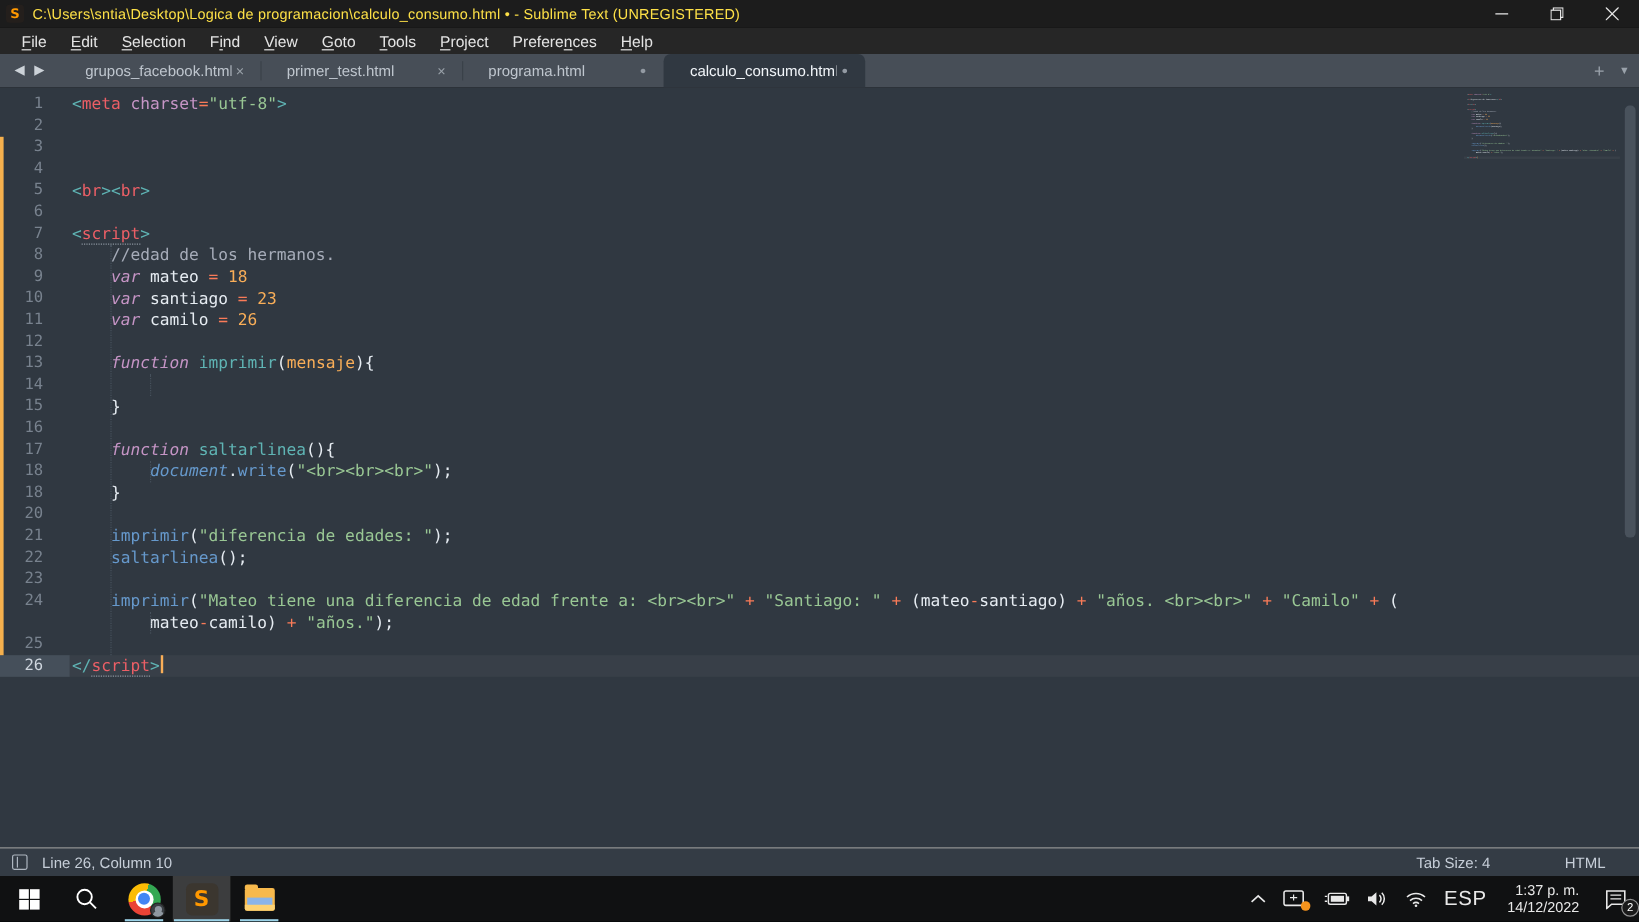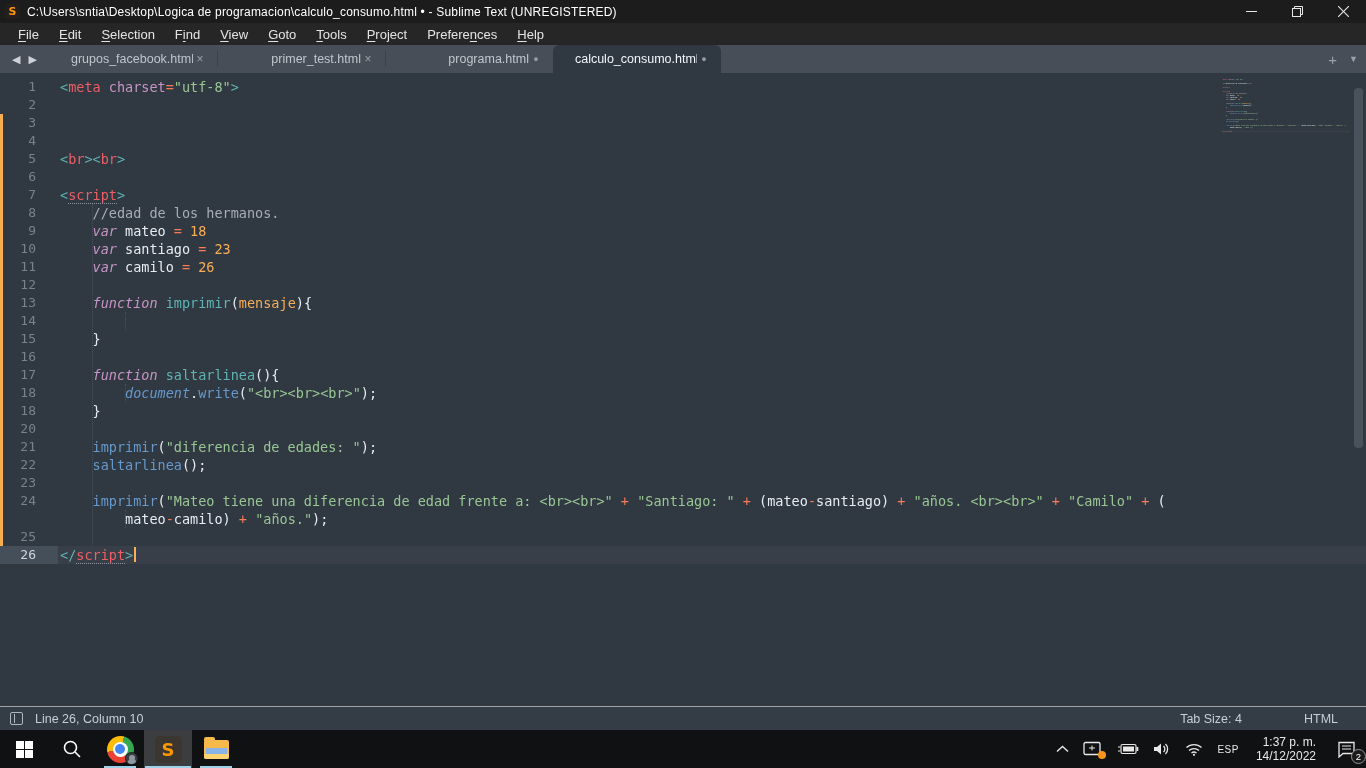--- a/index.html
+++ b/index.html
@@ -5,39 +5,39 @@
   * { margin:0; padding:0; box-sizing:border-box; }
   html,body { width:1366px; height:768px; overflow:hidden; background:#000; }
   body { font-family:"Liberation Sans", sans-serif; }
   .window { position:relative; width:1366px; height:768px; display:flex; flex-direction:column; }
 
   
   .titlebar { height:23px; background:#1c1c1c; display:flex; align-items:center; color:#d8d8d8; flex:0 0 auto; }
   .st-logo { width:15px; height:15px; margin:0 7px 0 5px; border-radius:3px; background:#241f1c;
              display:flex; align-items:center; justify-content:center;
              color:#ff9800; font-weight:bold; font-size:11px; font-family:"DejaVu Sans", sans-serif; }
-  .title-text { font-size:12px; letter-spacing:.2px; color:#ffffff; }
+  .title-text { font-size:12px; letter-spacing:.2px; color:#fde047; }
   .win-controls { margin-left:auto; display:flex; height:100%; }
   .win-btn { width:46px; height:100%; display:flex; align-items:center; justify-content:center; color:#e8e8e8; }
   .win-btn svg { display:block; }
 
   
   .menubar { height:22px; background:#262626; display:flex; align-items:center; padding-left:8px; flex:0 0 auto; }
   .menu-item { color:#e4e4e4; font-size:13px; padding:2px 10px; }
   .menu-item .mn { text-decoration:underline; text-underline-offset:2px; }
 
   
   .tabbar { height:28px; background:#474e57; display:flex; align-items:flex-end; flex:0 0 auto; position:relative; }
   .nav-arrows { display:flex; align-items:center; gap:8px; padding:0 12px; height:100%; }
   .nav-arrows span { color:#ccd2d8; font-size:11px; line-height:28px; }
   .tabs { display:flex; height:100%; }
   .tab { width:168px; height:100%; display:flex; align-items:center; padding:0 10px 0 22px;
          color:#bfc6ce; font-size:12.5px; position:relative; }
   .tab + .tab::before { content:""; position:absolute; left:0; top:6px; bottom:6px; width:1px; background:#3a4149; }
-  .tab .lbl { flex:1; text-align:right; white-space:nowrap; overflow:hidden; }
+  .tab .lbl { flex:1; text-align:left; white-space:nowrap; overflow:hidden; }
   .tab .adorn { width:14px; text-align:center; color:#99a1a9; font-size:12px; }
   .tab .adorn.dot { font-size:9px; color:#939aa3; }
   .tab.active { background:#303841; border-radius:6px 6px 0 0; color:#f2f6fa; }
   .tab.active::before, .tab.active + .tab::before { display:none; }
   .tab-extras { position:absolute; right:8px; top:0; height:100%; display:flex; align-items:center; gap:12px; color:#9aa2ab; }
   .tab-extras .plus { font-size:15px; }
   .tab-extras .caret { font-size:9px; }
 
   
   .editor { position:relative; flex:1 1 auto; background:#303841; overflow:hidden;
@@ -103,21 +103,21 @@
       color:#ff9800; font-weight:bold; font-size:18px; font-family:"DejaVu Sans", sans-serif; }
   .folder-ic { width:25px; height:19px; position:relative; }
   .folder-back { position:absolute; inset:0; background:#f7b94c; border-radius:2px; }
   .folder-back::before { content:""; position:absolute; left:0; top:-3px; width:11px; height:4px; background:#f7b94c; border-radius:2px 2px 0 0; }
   .folder-front { position:absolute; left:2px; right:2px; bottom:2px; height:9px; background:#8ab4e8; }
   .folder-lip { position:absolute; left:0; right:0; bottom:0; height:5px; background:#fdd272; border-radius:0 0 2px 2px; }
 
   .tray { margin-left:auto; display:flex; align-items:center; gap:0; }
   .tray-cell { display:flex; align-items:center; justify-content:center; padding:0 7px; height:38px; position:relative; }
   .tray svg { display:block; }
-  .lang { font-size:10px; letter-spacing:.5px; }
+  .lang { font-size:17px; letter-spacing:.5px; }
   .clock { text-align:right; font-size:12px; line-height:14px; padding:0 10px; }
   .notif-badge { position:absolute; right:0px; bottom:4px; width:15px; height:15px; border-radius:50%;
       background:#1a1a1a; border:1.5px solid #949494; color:#fff; font-size:9.5px;
       display:flex; align-items:center; justify-content:center; }
   .orange-dot { position:absolute; right:4px; bottom:9px; width:8px; height:8px; border-radius:50%; background:#f7941d; }
 </style>
 </head>
 <body>
 
 <div class="window">

